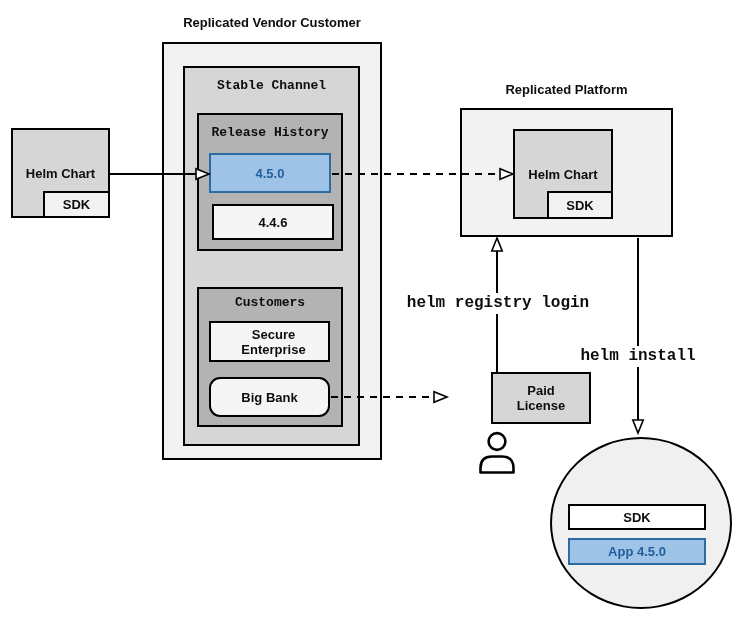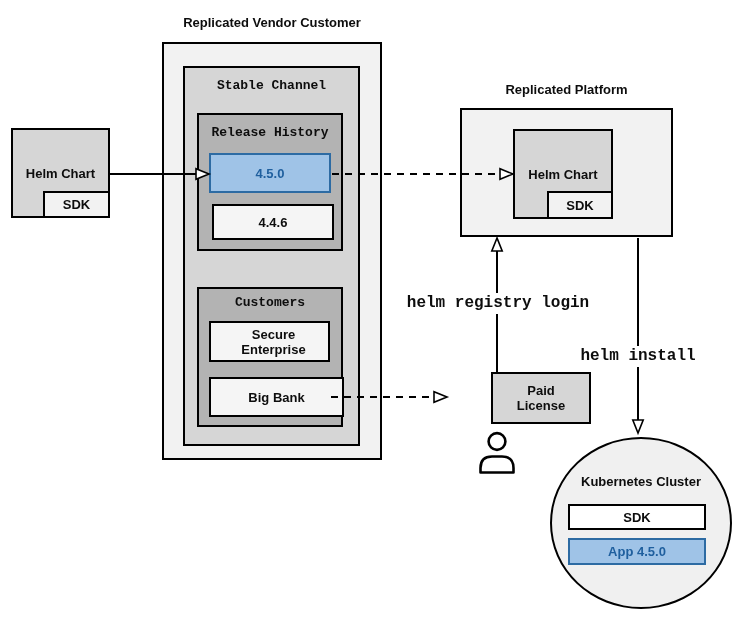--- a/index.html
+++ b/index.html
@@ -116,39 +116,38 @@
   <div class="box fill-item lbl center-lbl" style="left:196px; top:204px; width:122px; height:36px;margin-left:16px;">4.4.6</div>
 
   <div class="box fill-dark" style="left:197px; top:287px; width:146px; height:140px;">
     <div class="box-title" style="top:6px;">Customers</div>
   </div>
 
   <div class="box fill-item lbl center-lbl" style="left:209px; top:321px; width:121px; height:41px;padding-left:8px;">
     <span class="wrap2">Secure Enterprise</span>
   </div>
 
-  <div class="box fill-item lbl center-lbl" style="left:209px; top:377px; width:135px; height:40px;">Big Bank</div>
+  <div class="box fill-item lbl center-lbl" style="left:209px; top:377px; width:121px; height:40px;border-radius:11px;">Big Bank</div>
 
   <div class="box fill-mid lbl center-lbl" style="left:11px; top:128px; width:99px; height:90px;">Helm Chart</div>
   <div class="box fill-light lbl center-lbl" style="left:43px; top:191px; width:67px; height:27px;">SDK</div>
 
   <div class="free-lbl" style="left:460px; top:82px; width:213px;">Replicated Platform</div>
 
   <div class="box fill-light" style="left:460px; top:108px; width:213px; height:129px;"></div>
 
   <div class="box fill-mid lbl center-lbl" style="left:513px; top:129px; width:100px; height:90px;">Helm Chart</div>
   <div class="box fill-light lbl center-lbl" style="left:547px; top:191px; width:66px; height:28px;">SDK</div>
 
   <div class="box fill-mid lbl center-lbl" style="left:448px; top:372px; width:100px; height:52px;margin-left:43px;">
     <span><span>Paid</span><br><span>License</span></span>
   </div>
 
 
   <div class="circle" style="left:550px; top:437px; width:182px; height:172px;"></div>
-  <div class="free-lbl" style="left:550px; top:474px; width:182px;">Kubernetes Cluster</div>
   <div class="box fill-white lbl center-lbl" style="left:568px; top:504px; width:138px; height:26px;">SDK</div>
   <div class="box blue lbl center-lbl" style="left:568px; top:538px; width:138px; height:27px;">App 4.5.0</div>
 
   <svg class="overlay" width="747" height="634" viewBox="0 0 747 634">
     <g stroke="#000000" stroke-width="2" fill="none">
 
       <g>
         <line x1="110" y1="174" x2="197" y2="174"></line>
         <polygon points="209,174 196,168.8 196,179.2" fill="#ffffff" stroke-width="1.6"></polygon>
       </g>

